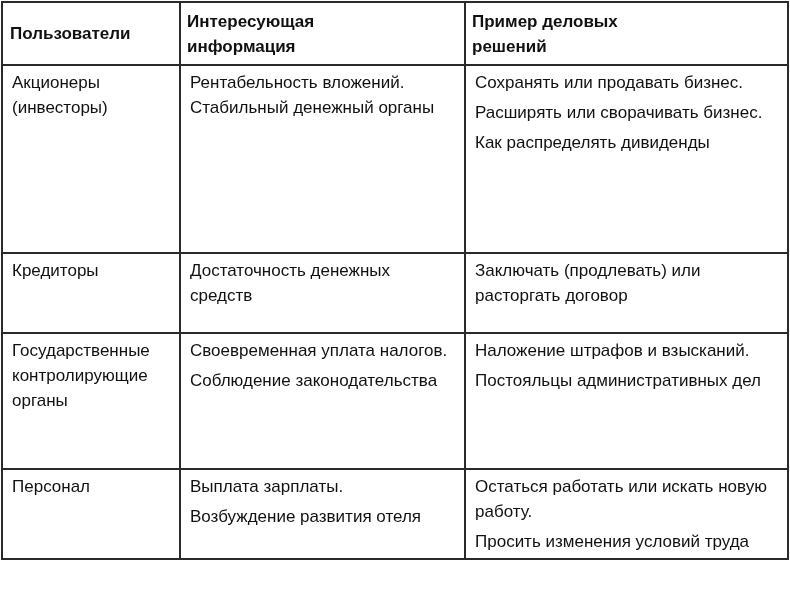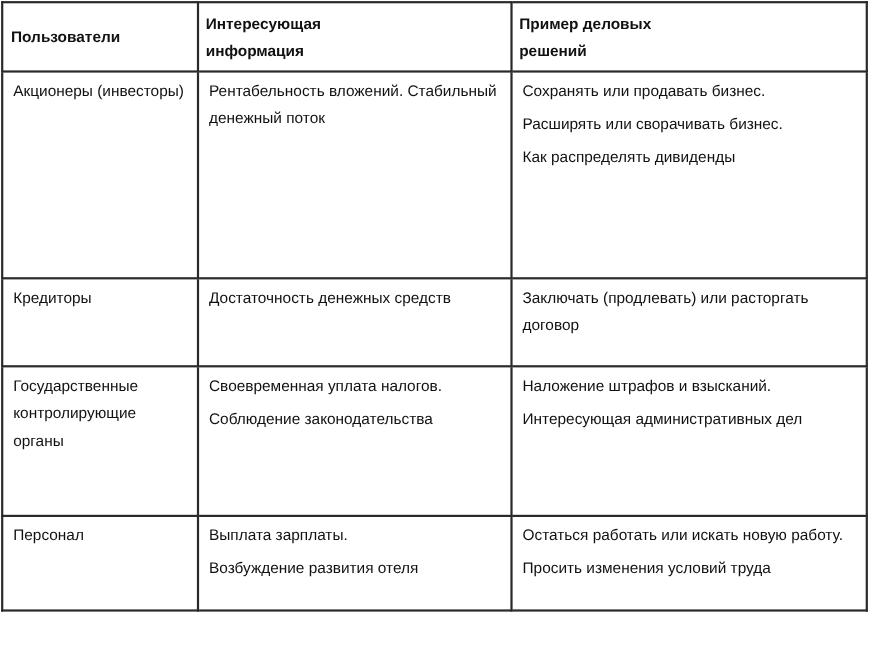--- a/index.html
+++ b/index.html
@@ -1,21 +1,21 @@
 <!DOCTYPE html>
 <html><head>
   <meta charset="utf-8">
   <style>
     html, body { margin: 0; padding: 0; background: #ffffff; }
     body { width: 790px; height: 596px; overflow: hidden; position: relative; }
     table.doc-table {
       position: absolute; left: 1px; top: 1px;
       width: 786px; border-collapse: collapse; table-layout: fixed;
       font-family: "Liberation Sans", sans-serif;
-      font-size: 14px; color: #111111; line-height: 25px;
+      font-size: 17px; color: #111111; line-height: 25px;
     }
     table.doc-table td, table.doc-table th {
       border: 2px solid #2a2a2a;
       vertical-align: top;
       padding: 4px 8px 4px 9px;
     }
     table.doc-table th {
       font-weight: bold; text-align: left; vertical-align: middle;
       padding: 3px 6px;
     }
@@ -49,21 +49,21 @@
       <th style="white-space:pre-line">Пример деловых
 решений</th>
     </tr>
   </thead>
   <tbody>
     <tr class="r1">
       <td>
           <span class="para">Акционеры (инвесторы)</span>
         </td>
       <td>
-          <span class="para">Рентабельность вложений. Стабильный денежный поток</span>
+          <span class="para">Рентабельность вложений. Стабильный денежный органы</span>
         </td>
       <td>
         <span class="para">Сохранять или продавать бизнес.</span>
         <span class="para">Расширять или сворачивать бизнес.</span>
         <span class="para">Как распределять дивиденды</span>
       </td>
     </tr>
     <tr class="r2">
       <td>
           <span class="para">Кредиторы</span>
@@ -78,21 +78,21 @@
     <tr class="r4">
       <td>
           <span class="para">Государственные контролирующие органы</span>
         </td>
       <td>
         <span class="para">Своевременная уплата налогов.</span>
         <span class="para">Соблюдение законодательства</span>
       </td>
       <td>
         <span class="para">Наложение штрафов и взысканий.</span>
-        <span class="para">Интересующая административных дел</span>
+        <span class="para">Постояльцы административных дел</span>
       </td>
     </tr>
     <tr class="r5">
       <td>
           <span class="para">Персонал</span>
         </td>
       <td>
         <span class="para">Выплата зарплаты.</span>
         <span class="para">Возбуждение развития отеля</span>
       </td>

